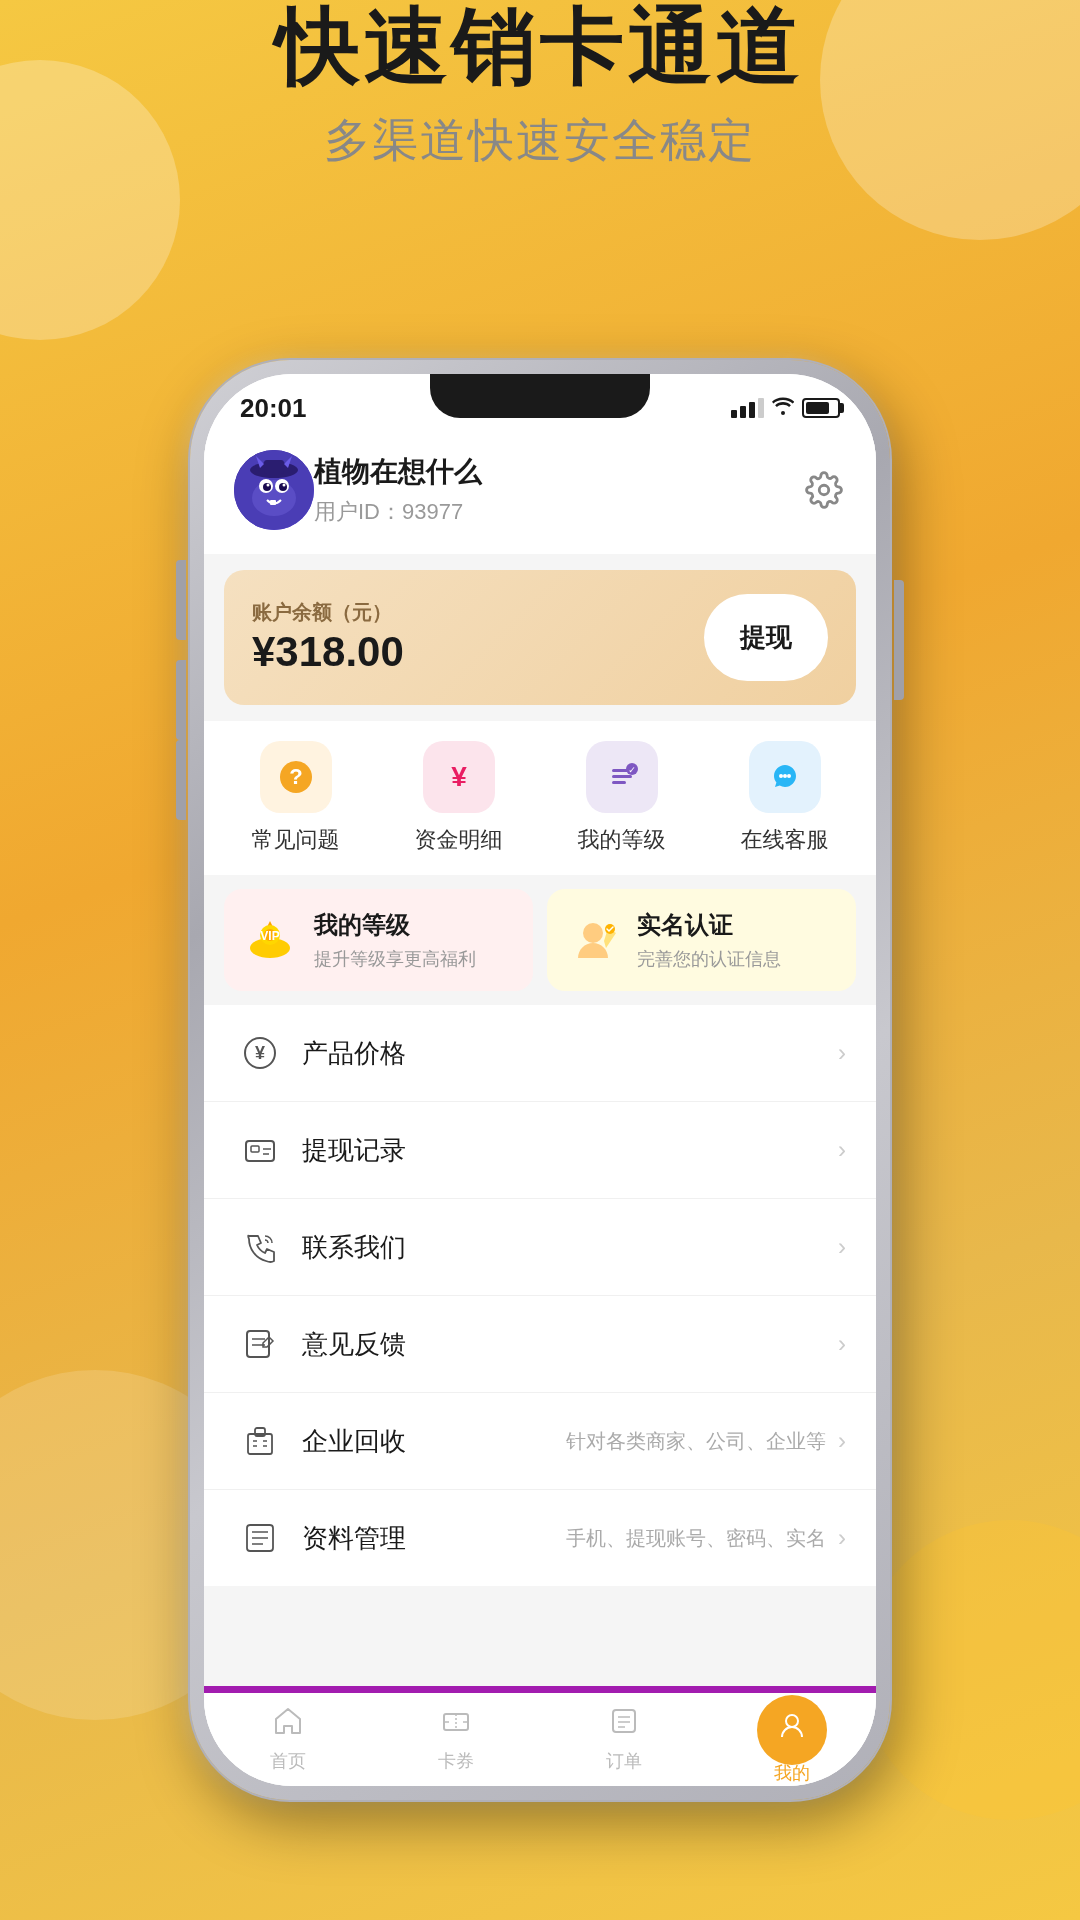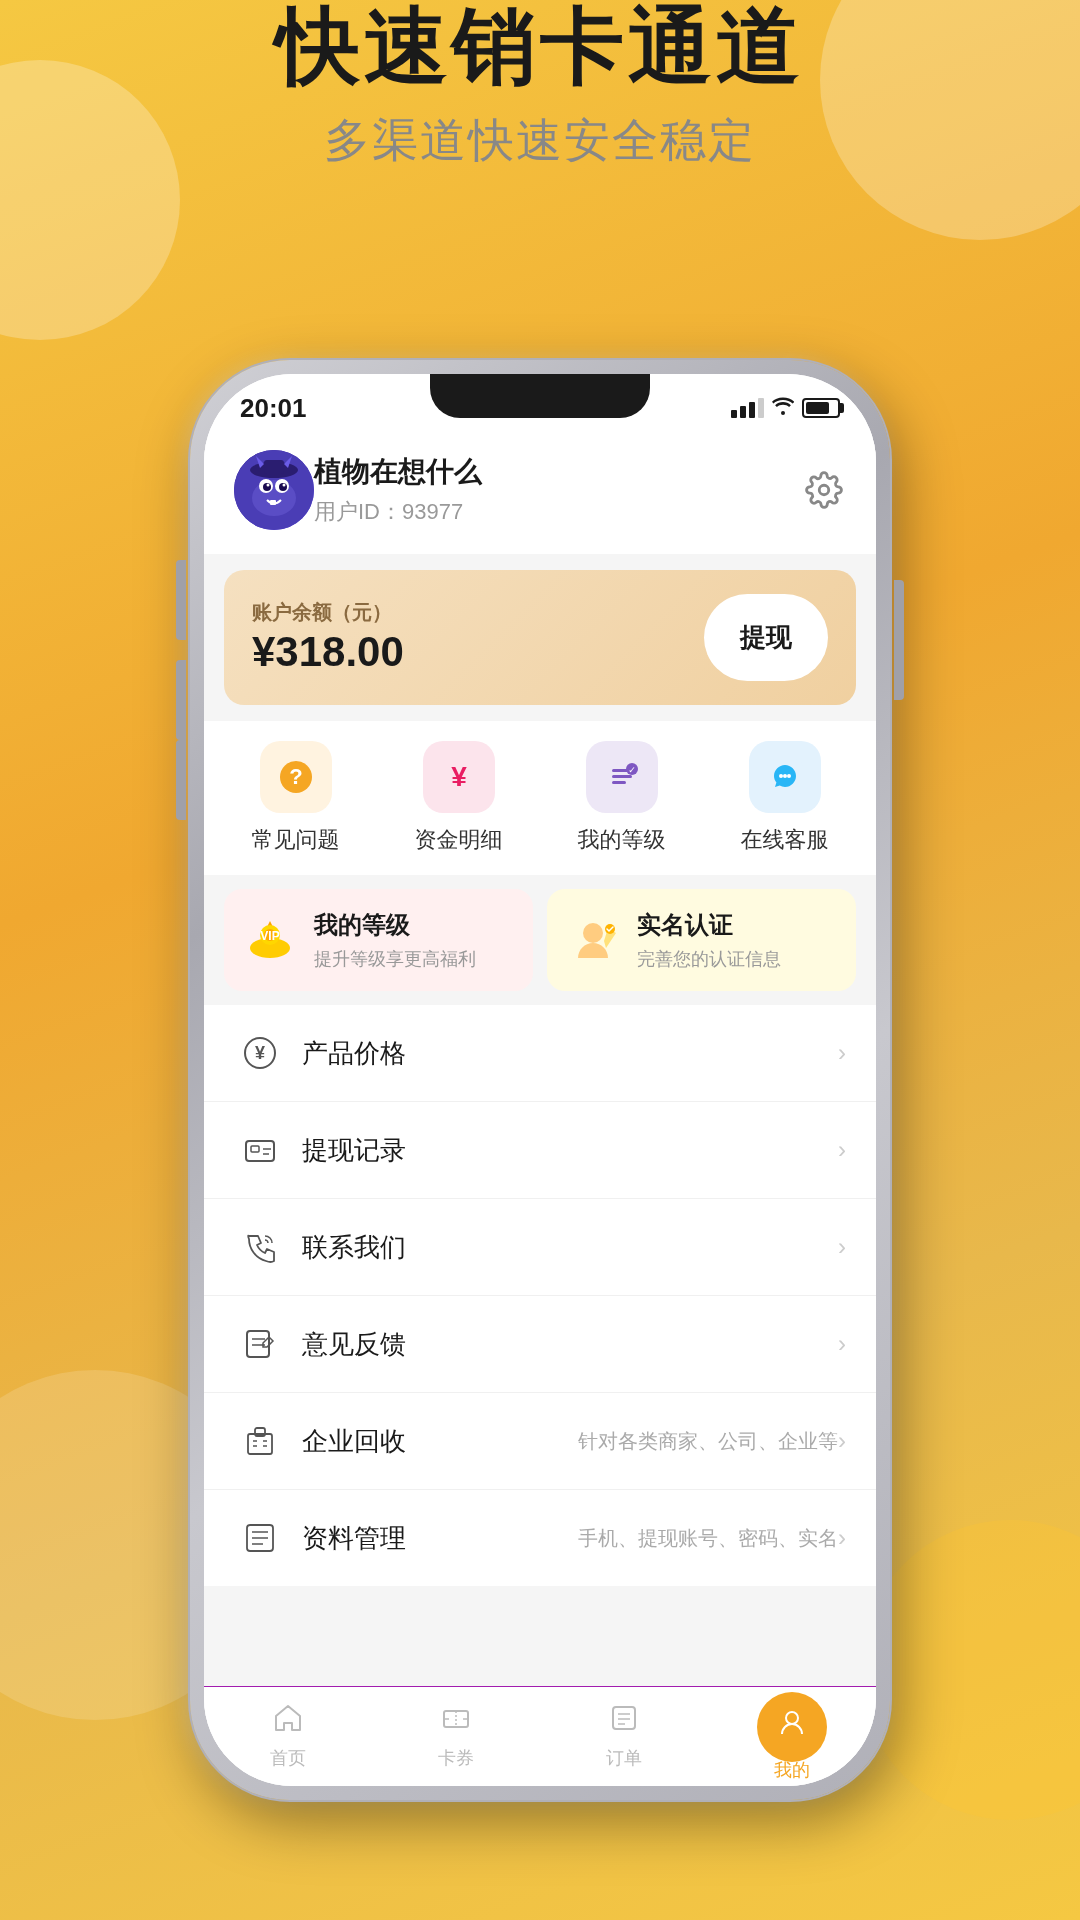--- a/index.html
+++ b/index.html
@@ -387,35 +387,36 @@
     }
     .menu-text {
       font-size: 26px;
       color: #1a1a1a;
       font-weight: 500;
       flex: 1;
     }
     .menu-hint {
       font-size: 20px;
       color: #aaa;
+      margin-right: 12px;
     }
     .menu-arrow {
       color: #ccc;
       font-size: 24px;
     }
 
     
     .bottom-nav {
       position: absolute;
       bottom: 0;
       left: 0;
       right: 0;
       height: 100px;
       background: #fff;
-      border-top: 1px solid #a21caf;
+      border-top: 7px solid #a21caf;
       display: flex;
       align-items: center;
       padding-bottom: 10px;
     }
     .nav-item {
       flex: 1;
       display: flex;
       flex-direction: column;
       align-items: center;
       gap: 6px;

